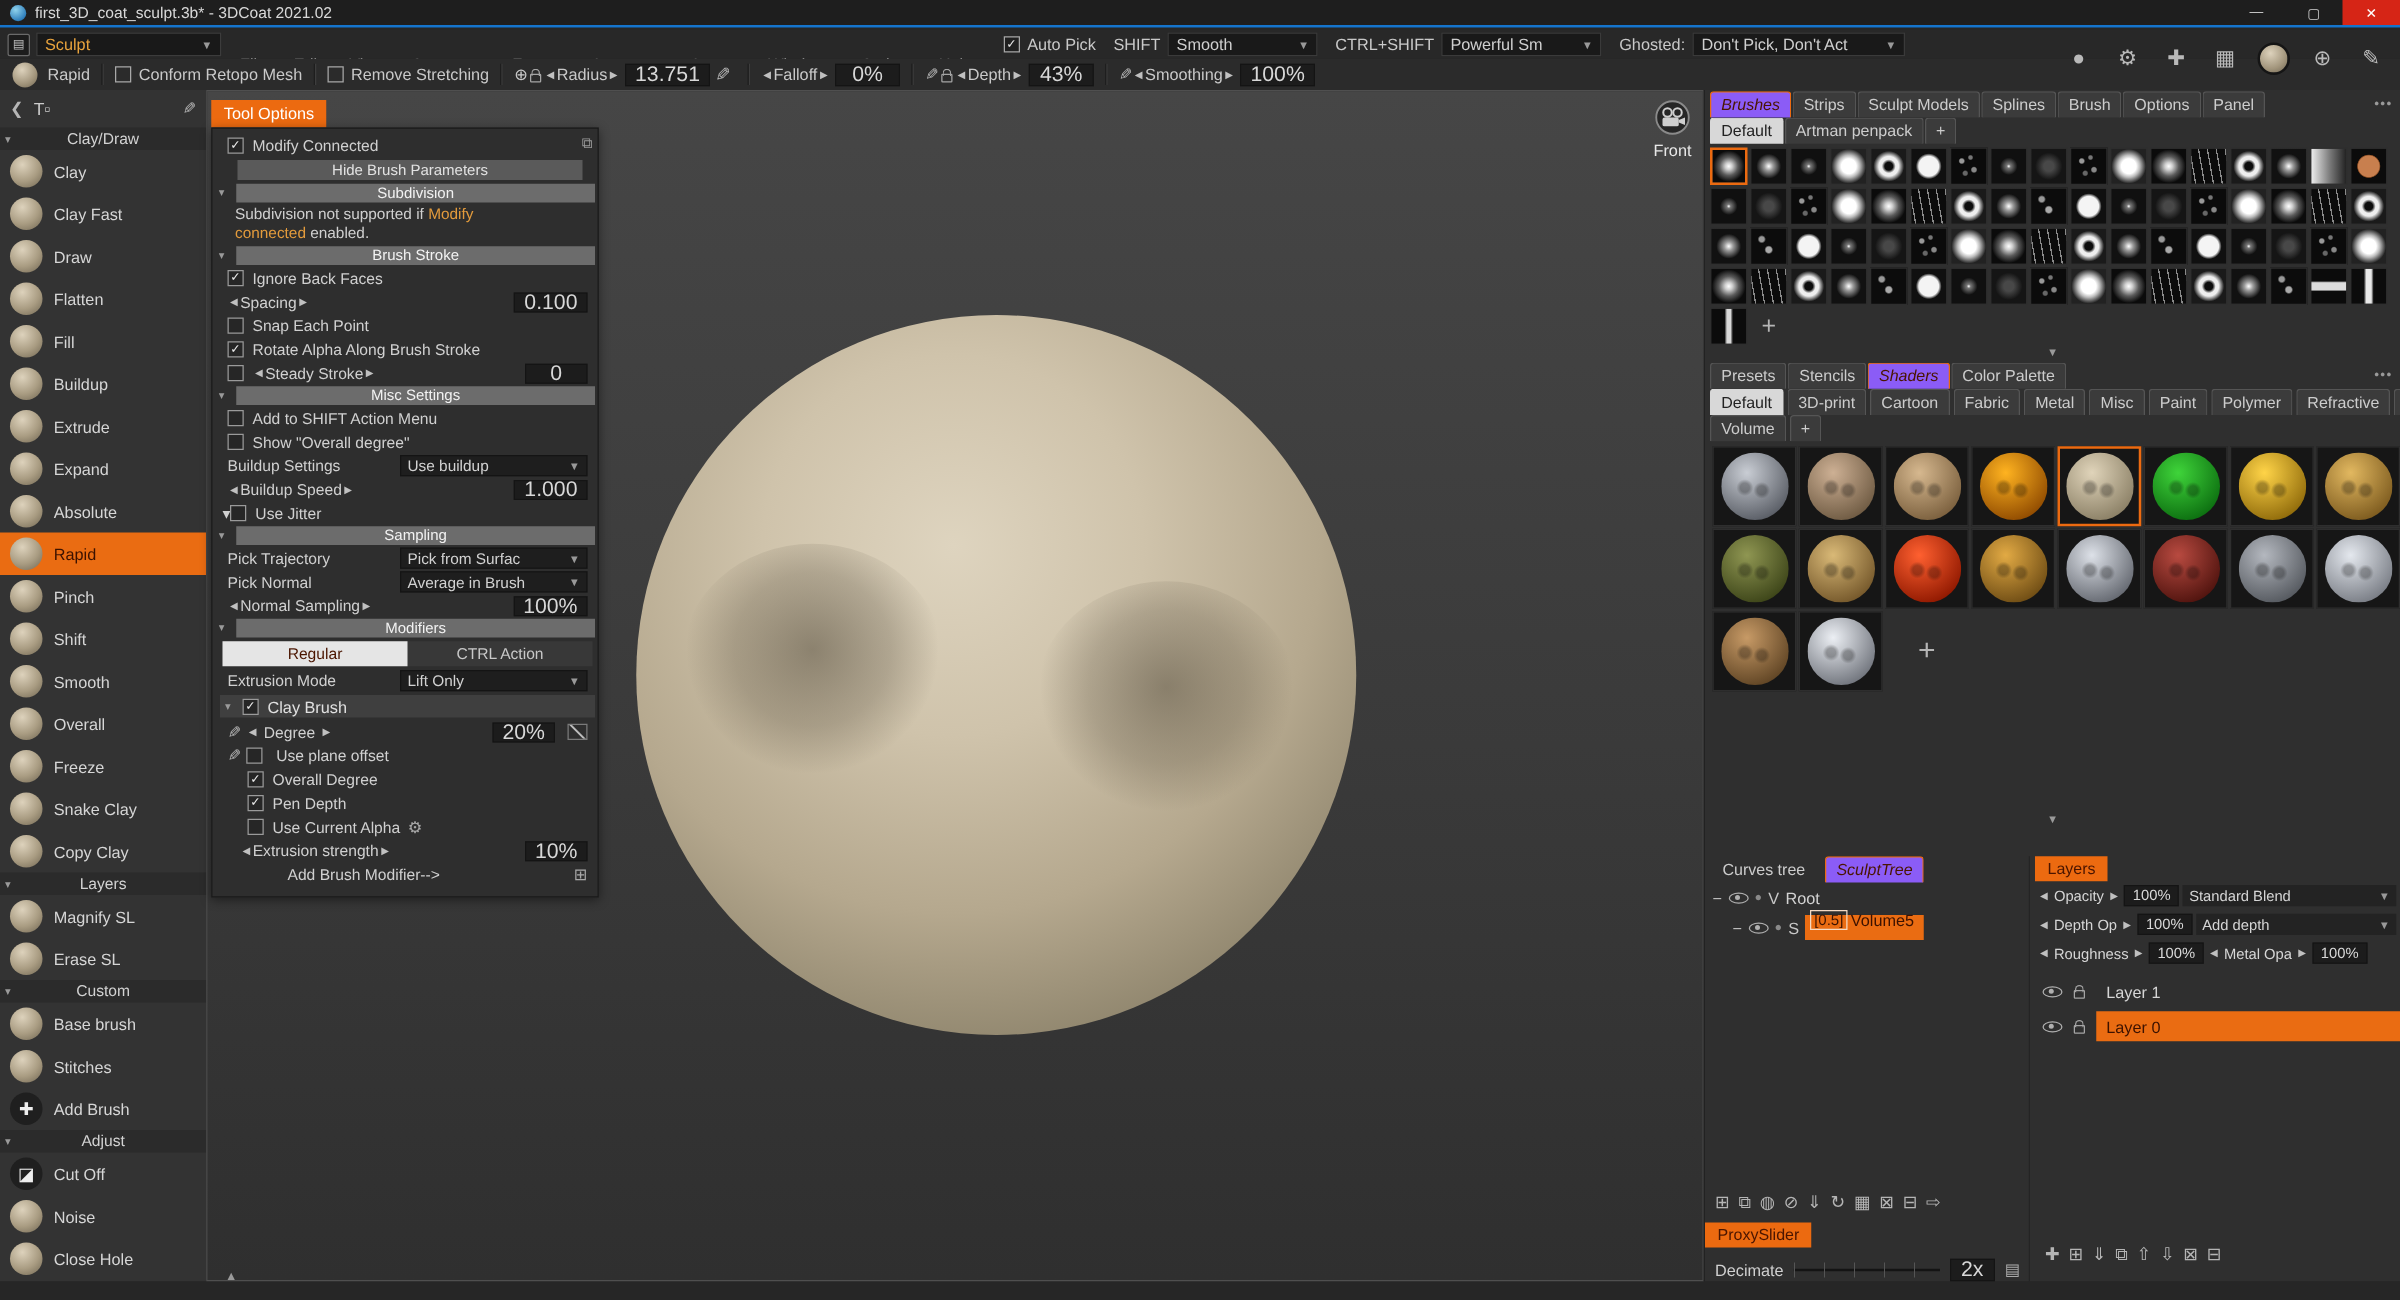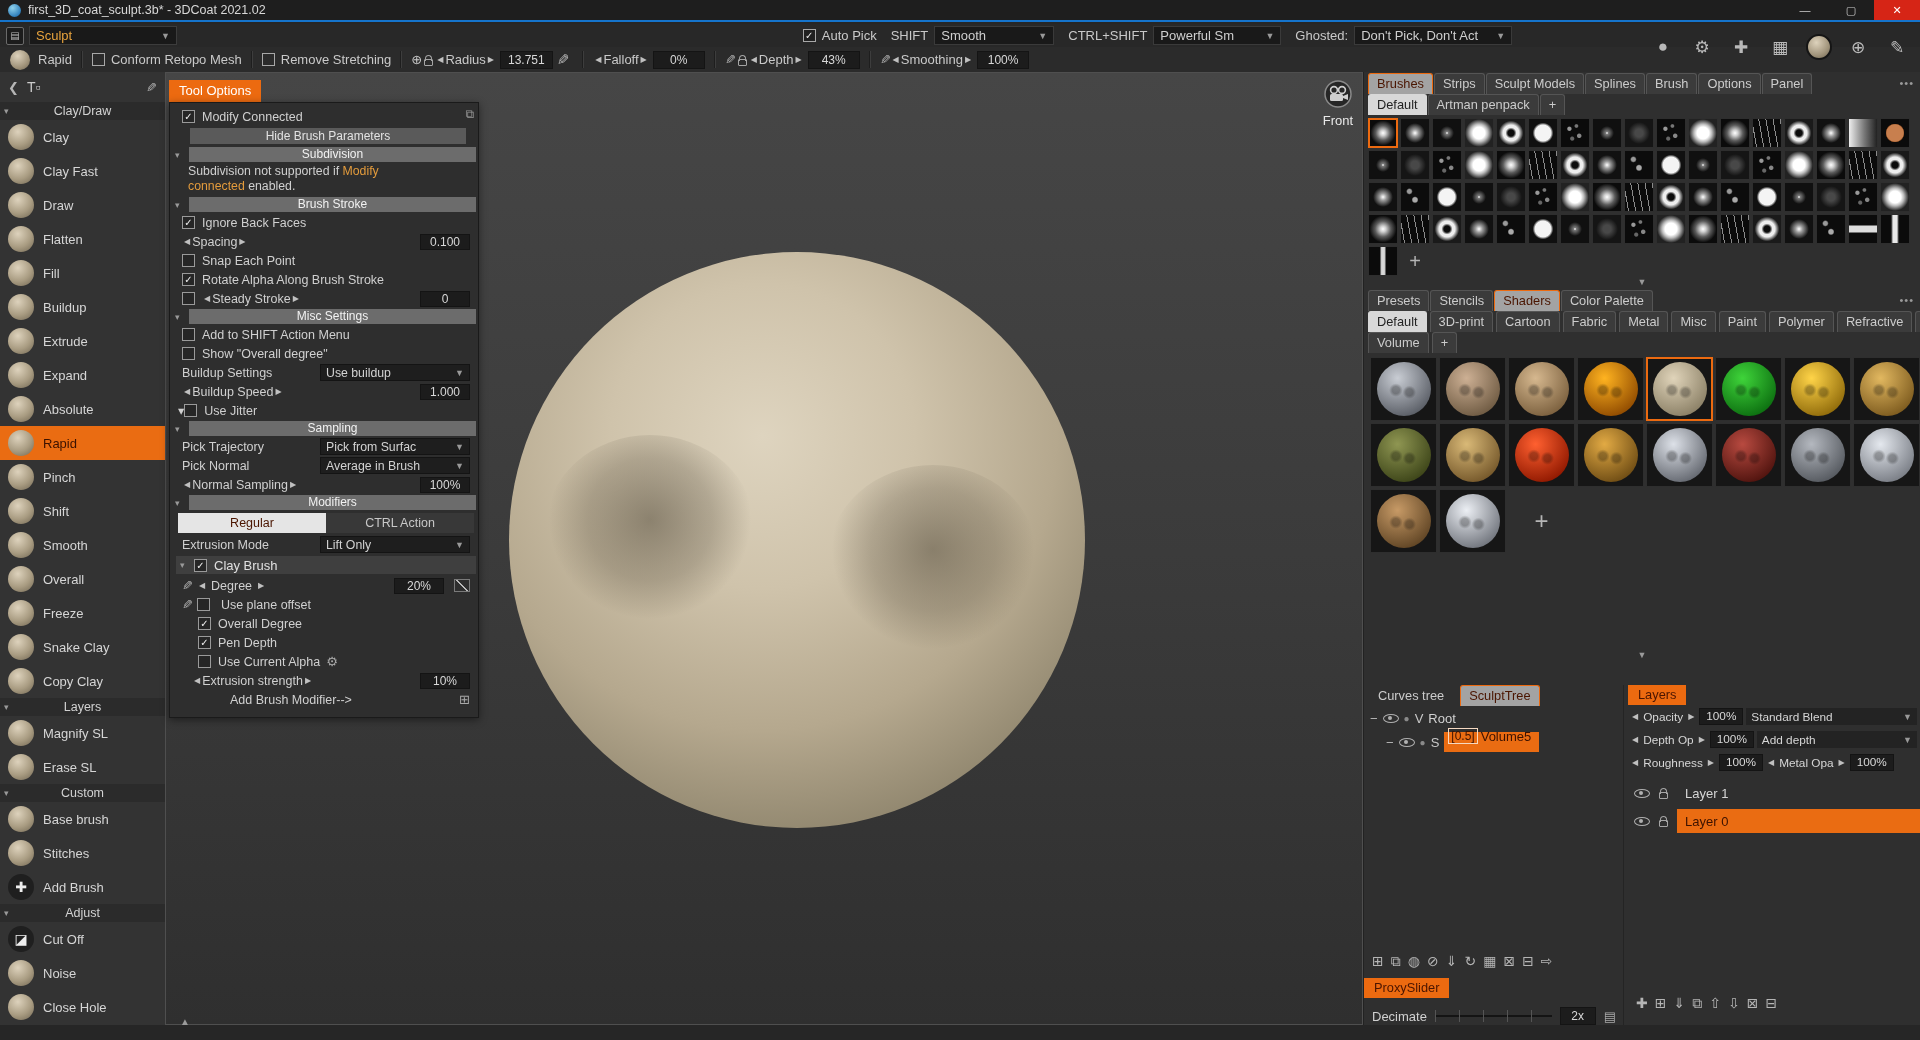--- a/index.html
+++ b/index.html
@@ -32,21 +32,21 @@
                  padding:0 6px; gap:8px; color:#cfcfcf; }
   .mini-select .caret { margin-left:auto; color:#999; font-size:9px; }
 
   
   .toolbar { position:absolute; left:0; top:47px; width:1920px; height:25px; background:#2b2b2b;
              display:flex; align-items:center; color:#c9c9c9; }
   .sep { width:0; height:17px; border-left:1px solid #1e1e1e; border-right:1px solid #3d3d3d; margin:0 9px; }
   .ball-sm { width:20px; height:20px; border-radius:50%; flex:none;
              background:radial-gradient(circle at 38% 30%, #ddd2bc, #a2957c 60%, #6e6450 100%); }
   .vbox { min-width:52px; height:18px; line-height:16px; background:#1c1c1c; border:1px solid #141414;
-          padding:0 7px; text-align:center; color:#d8d8d8; font-size:12px; }
+          padding:0 7px; text-align:center; color:#d8d8d8; font-size:17px; }
   .arr { font-size:8px; color:#c0c0c0; padding:0 2px; }
   .pen-icon { color:#b5b5b5; font-size:13px; display:inline-block; transform:scaleX(-1); }
   .i-lock { display:inline-block; width:9px; height:7px; border:1.5px solid #a5a5a5; border-radius:1px; position:relative; margin:5px 2px 0 2px; }
   .i-lock::before { content:""; position:absolute; width:5px; height:5px; border:1.5px solid #a5a5a5; border-bottom:none;
                     border-radius:4px 4px 0 0; left:0; top:-5px; }
   .i-eye { display:inline-block; width:16px; height:9px; border:1.5px solid #b0b0b0; border-radius:50%; position:relative; flex:none; }
   .i-eye::after { content:""; position:absolute; width:4px; height:4px; border-radius:50%; background:#b0b0b0; left:4px; top:1px; }
 
   .topicons { position:absolute; right:8px; top:27px; height:40px; display:flex; align-items:center; gap:9px; z-index:6; }
   .ticon { width:30px; height:30px; display:flex; align-items:center; justify-content:center; color:#b9b9b9; font-size:17px; }
@@ -114,21 +114,21 @@
                 background:linear-gradient(45deg, transparent 44%, #bbb 47%, #bbb 53%, transparent 56%); }
   .gear { color:#a8a8a8; font-size:13px; margin-left:6px; }
   .mini-plus { color:#a8a8a8; font-size:13px; margin-left:auto; }
 
   
   .rightpanel { position:absolute; left:1363px; top:0; width:557px; height:953px; background:#2f2f2f; border-left:1px solid #222; }
   .rp-tabs { height:22px; display:flex; align-items:flex-end; padding-left:4px; gap:1px; position:relative; }
   .tab { padding:2px 8px 3px 8px; background:#3b3b3b; border:1px solid #555; border-bottom:none;
          border-radius:3px 3px 0 0; color:#ccc; font-size:12.8px; white-space:nowrap; }
   .tab.flat { border:none; background:none; }
-  .tab.active { background:#a3a3a3; color:#4a1500; border-color:#ec6a10; }
+  .tab.active { background:#8b5cf6; color:#4a1500; border-color:#ec6a10;font-style:italic; }
   .tab.active-light { background:#d8d8d8; color:#222; border-color:#d8d8d8; }
   .rp-more { position:absolute; right:6px; top:5px; color:#9a9a9a; font-size:11px; letter-spacing:1px; }
   .brushgrid { margin:3px 4px 0 4px; display:grid; grid-template-columns:repeat(17,30px); gap:2px; }
   .bcell { width:30px; height:30px; background:#0d0d0d; border:1px solid #2e2e2e; }
   .bcell.sel { border:2px solid #ec6a10; }
   .bcell.plus { background:none; border:none; color:#b5b5b5; font-size:20px; display:flex; align-items:center; justify-content:center; }
   .collapse { text-align:center; color:#9a9a9a; font-size:9px; height:13px; line-height:13px; }
   .cat-row { display:flex; align-items:flex-end; padding-left:4px; gap:3px; height:21px; flex-wrap:nowrap; }
   .shadergrid { margin:4px 6px 0 6px; display:grid; grid-template-columns:repeat(8,67px); gap:2px; }
   .scell { width:67px; height:64px; background:#161616; border:1px solid #2e2e2e; display:flex; align-items:center; justify-content:center; }
@@ -219,21 +219,21 @@
     </div>
     <div class="menu-group">
       <span>CTRL+SHIFT</span>
       <div class="mini-select" style="width:128px">
         <span>Powerful Sm</span>
         <span class="caret">▼</span>
       </div>
     </div>
     <div class="menu-group">
       <span>Ghosted:</span>
-      <div class="mini-select" style="width:158px">
+      <div class="mini-select" style="width:170px">
         <span>Don't Pick, Don't Act</span>
         <span class="caret">▼</span>
       </div>
     </div>
   </div>
 
   <div class="topicons" id="topIcons">
       <div class="ticon">●</div>
       <div class="ticon">⚙</div>
       <div class="ticon">✚</div>

